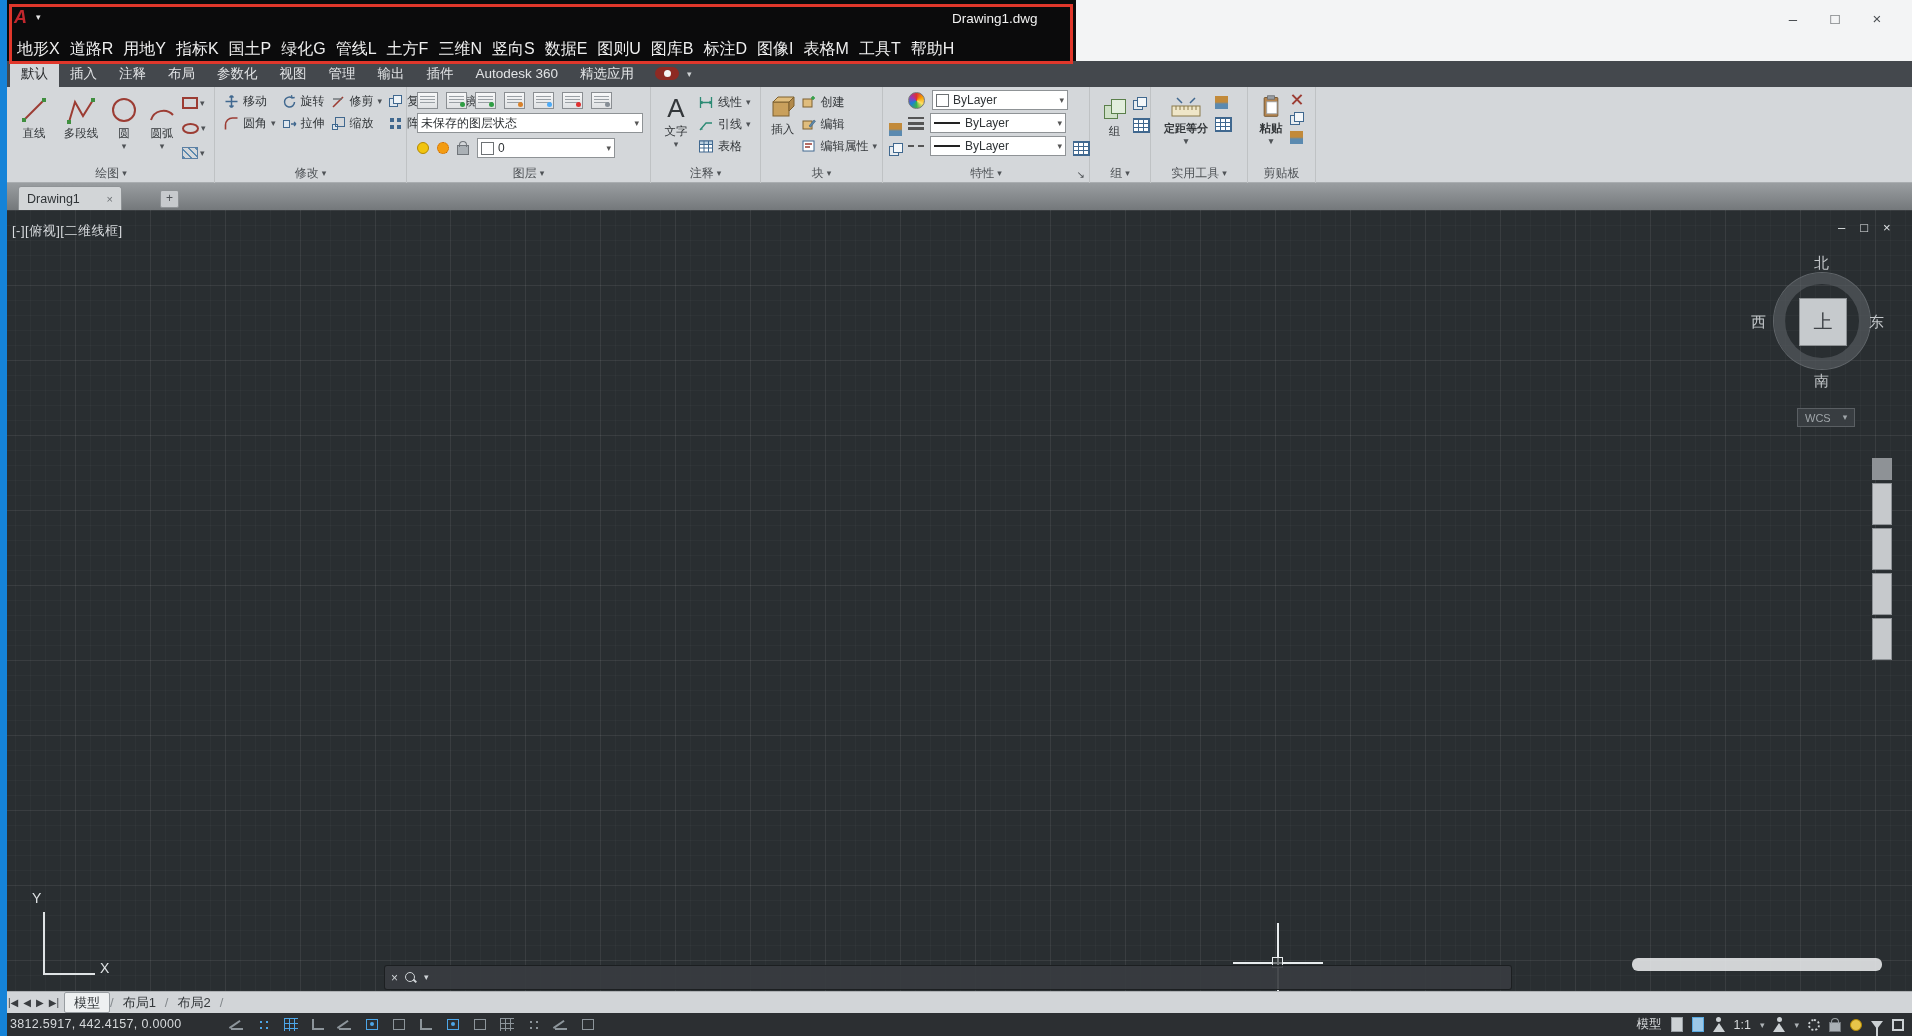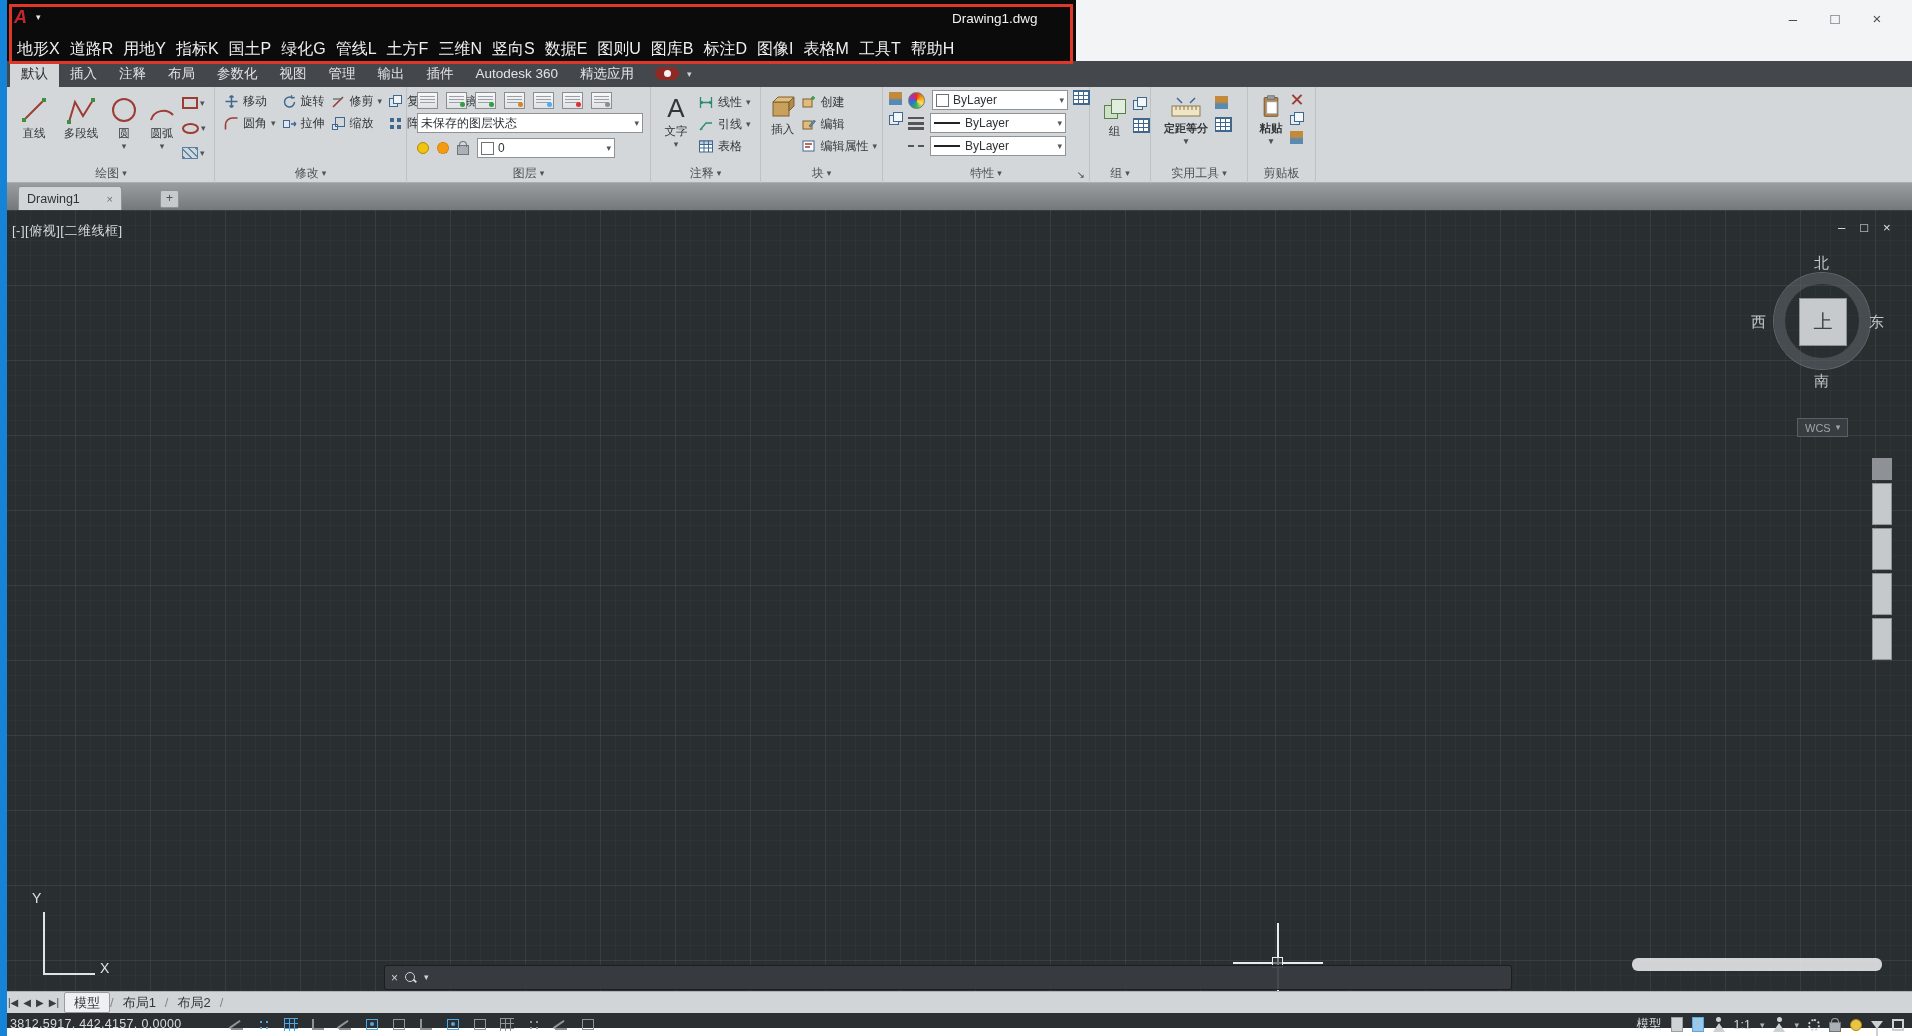--- a/index.html
+++ b/index.html
@@ -89,21 +89,21 @@
      background-size:75px 75px,75px 75px,15px 15px,15px 15px;}
   #vp-label{left:12px;top:12px;font-size:13px;color:#d8dbde;letter-spacing:0.5px;}
   #doc-controls{left:1838px;top:10px;display:flex;gap:15px;color:#dfe3e5;font-size:13px;}
   
   #vcube{left:1770px;top:59px;width:104px;height:104px;}
   #vcube .ring{position:absolute;inset:4px;border-radius:50%;border:11px solid rgba(92,97,101,0.6);box-shadow:0 0 0 1px #61666a;}
   #vcube .topface{position:absolute;left:29px;top:29px;width:46px;height:46px;background:#c6cacd;color:#3f4347;
       display:flex;align-items:center;justify-content:center;font-size:19px;border:1px solid #8d9194;}
   .vc-lbl{position:absolute;color:#c3c7ca;font-size:15px;}
   #wcs-badge{left:1797px;top:198px;height:17px;padding:0 7px;background:#383d41;border:1px solid #5a5f63;color:#9fa5a9;
-      font-size:11px;display:flex;align-items:center;gap:5px;margin-top:10px;}
+      font-size:11px;display:flex;align-items:center;gap:12px;}
   #wcs-badge .dd{color:#9fa5a9;}
   
   #palette-strip{left:1872px;top:248px;width:20px;display:flex;flex-direction:column;gap:3px;}
   .pal-tab{width:20px;height:42px;background:#c6c9cc;border:1px solid #8e9296;box-sizing:border-box;}
   .pal-tab.first{height:22px;background:#8e9296;}
   
   .ucs-line{background:#dfe3e5;}
   #ucs-y-lbl,#ucs-x-lbl{color:#dfe3e5;font-size:14px;}
   
   .ch{background:#e8ecee;}
@@ -120,21 +120,21 @@
   #float-bar{left:1632px;top:748px;width:250px;height:13px;background:rgba(232,234,236,0.88);border-radius:6px;}
 
   
   #layout-row{left:0;top:991px;width:1912px;height:22px;background:#d2d5d8;border-top:1px solid #aeb1b4;display:flex;align-items:center;padding-left:8px;box-sizing:border-box;}
   .lnav{font-size:10px;color:#3a3d40;margin-right:5px;}
   .ltab{font-size:13px;color:#34383b;padding:0 9px;line-height:19px;}
   .ltab.active{background:#eef0f1;border:1px solid #989da1;border-radius:2px;}
   .lsep{color:#84898d;font-size:13px;}
 
   
-  #statusbar{left:0;top:1013px;width:1912px;height:15px;background:#2c2f32;}
+  #statusbar{left:0;top:1013px;width:1912px;height:23px;background:#2c2f32;}
   #coords{left:10px;top:0;line-height:23px;font-size:12.5px;color:#d7dadc;letter-spacing:0.3px;}
   #toggles{left:226px;top:3px;display:flex;gap:5px;}
   .tg{width:22px;height:17px;position:relative;--c:#8d959b;}
   .tg.on{--c:#4da6e8;}
   .tg::before{content:"";position:absolute;inset:3px 5px;border:1.5px solid var(--c);}
   .tg.v-grid::before{border:none;inset:2px 4px;background:
      linear-gradient(var(--c) 1px,transparent 1px) 0 0/5px 5px,
      linear-gradient(90deg,var(--c) 1px,transparent 1px) 0 0/5px 5px;}
   .tg.v-dots::before{border:none;inset:3px 5px;background:radial-gradient(circle,var(--c) 1.2px,transparent 1.4px) 0 0/6px 6px;}
   .tg.v-ortho::before{border:none;border-left:2px solid var(--c);border-bottom:2px solid var(--c);}
@@ -456,21 +456,21 @@
             </div>
         </div>
       </div>
       <div class="panel-label">
           <span>块</span>
           <span class="dd">▾</span>
         </div>
     </div>
 
     <div class="panel" style="width:207px;">
-      <div class="flex" style="align-items:flex-start;padding:3px 4px 0 6px;gap:5px;">
+      <div class="flex" style="align-items:flex-end;padding:3px 4px 0 6px;gap:5px;">
         <div style="display:flex;flex-direction:column;gap:7px;padding-top:2px;">
           <span class="ic-brush"></span>
           <span class="ic-copy"></span>
         </div>
         <div style="display:flex;flex-direction:column;gap:3px;">
           <div class="flex" style="gap:3px;">
             <span class="cwheel"></span>
             <div class="combo" style="width:136px;">
               <span class="sw-white"></span>
               <span>ByLayer</span>

